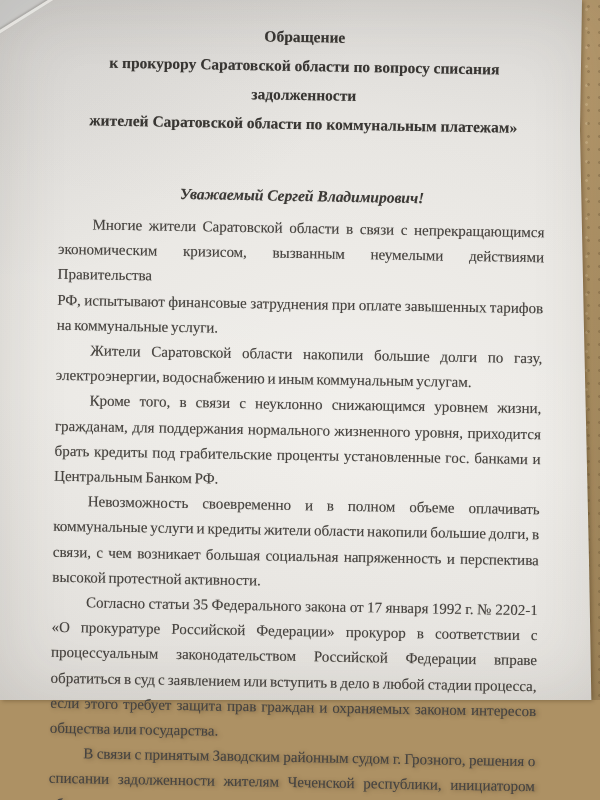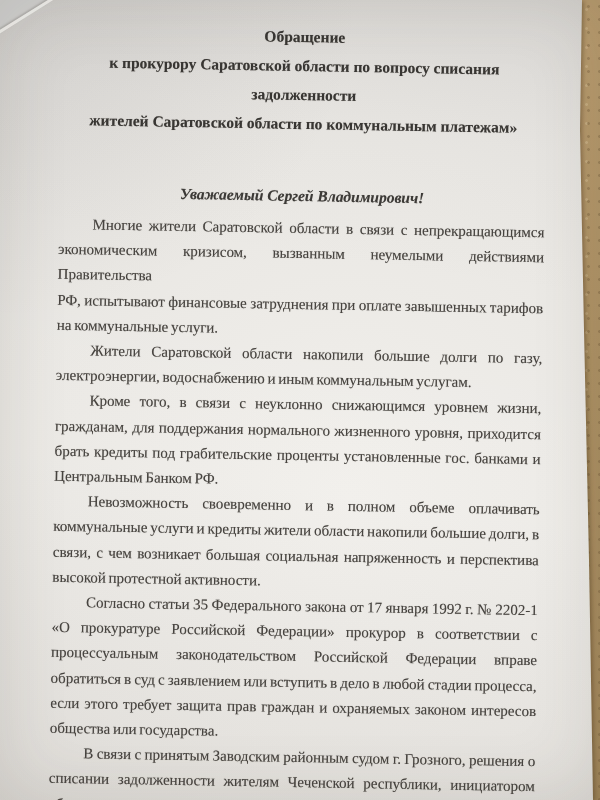--- a/index.html
+++ b/index.html
@@ -1,21 +1,21 @@
 <!DOCTYPE html>
 <html style="--desk: #ad9164; --paper: #eae8e4; --undersheet: #d2d2d1; --ink: #474440;"><head>
 <meta charset="utf-8">
 <style>
   html, body { margin: 0; padding: 0; }
   body {
     width: 600px; height: 800px; overflow: hidden;
     font-family: "Liberation Serif", serif;
     background: #ad9164;
   }
-  .photo { position: relative; width: 600px; height: 800px; }
+  .photo { position: relative; width: 600px; height: 700px; }
 
   
   .desk {
     position: absolute; inset: 0;
     background:
       radial-gradient(rgba(92,70,40,0.28) 1px, transparent 1.6px),
       radial-gradient(rgba(255,236,200,0.22) 1px, transparent 1.6px),
       linear-gradient(180deg, #b99c6f 0%, var(--desk, #ad9164) 45%, #a1865a 100%);
     background-size: 11px 13px, 17px 19px, 100% 100%;
   }

